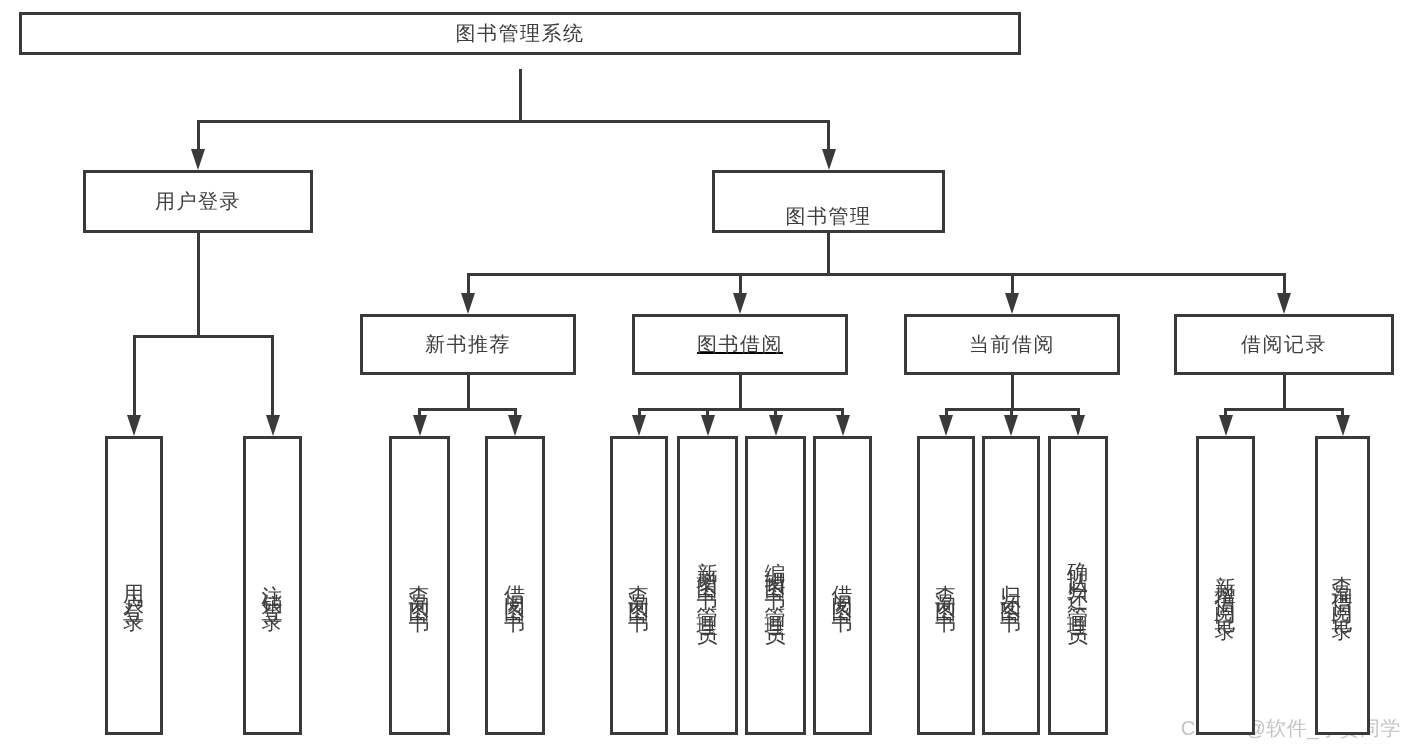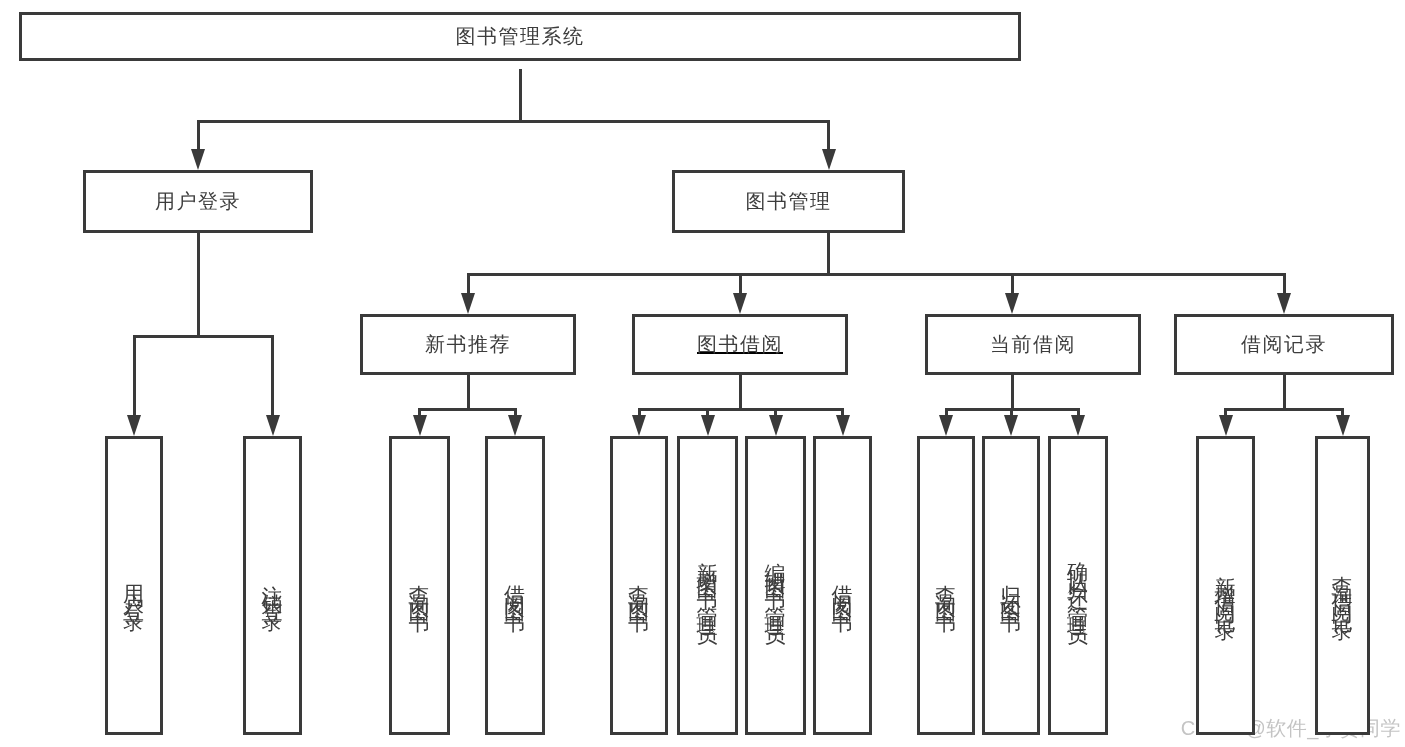--- a/index.html
+++ b/index.html
@@ -64,36 +64,36 @@
     letter-spacing: 0.5px;
     text-shadow: 0 0 2px #ffffff;
     white-space: nowrap;
   }
 </style>
 </head>
 <body>
 
 <div id="canvas">
   <div class="watermark">CSDN @软件_小贺同学</div>
-<div class="node h" style="left: 19px; top: 12px; width: 1002px; height: 49px;">
+<div class="node h" style="left: 19px; top: 12px; width: 1002px; height: 43px;">
       <span class="label">图书管理系统</span>
     </div>
     <div class="node h" style="left: 83px; top: 170px; width: 230px; height: 63px;">
       <span class="label">用户登录</span>
     </div>
-    <div class="node h" style="left: 672px; top: 170px; width: 233px; height: 63px;">
+    <div class="node h" style="left: 712px; top: 170px; width: 233px; height: 63px; align-items: flex-end;">
       <span class="label">图书管理</span>
     </div>
     <div class="node h" style="left: 360px; top: 314px; width: 216px; height: 61px;">
       <span class="label">新书推荐</span>
     </div>
     <div class="node h" style="left: 632px; top: 314px; width: 216px; height: 61px; text-decoration: underline;">
       <span class="label">图书借阅</span>
     </div>
-    <div class="node h" style="left: 904px; top: 314px; width: 216px; height: 61px; margin-left: 21px;">
+    <div class="node h" style="left: 904px; top: 314px; width: 216px; height: 61px;">
       <span class="label">当前借阅</span>
     </div>
     <div class="node h" style="left: 1174px; top: 314px; width: 220px; height: 61px;">
       <span class="label">借阅记录</span>
     </div>
     <div class="node v" style="left: 105px; top: 436px; width: 58px; height: 299px;">
       <span class="label">用户登录</span>
     </div>
     <div class="node v" style="left: 243px; top: 436px; width: 59px; height: 299px;">
       <span class="label">注销登录</span>

